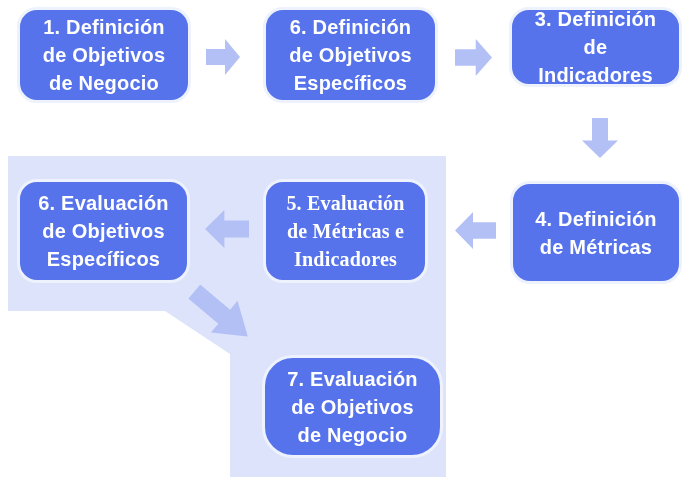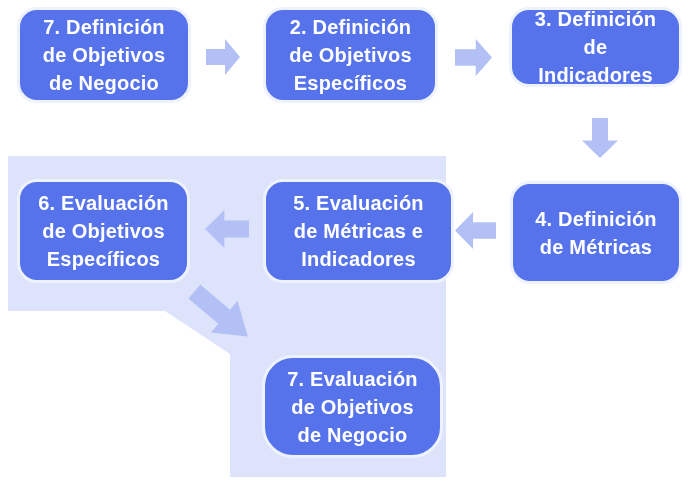--- a/index.html
+++ b/index.html
@@ -47,21 +47,21 @@
     font-size: 20px;
     line-height: 28px;
     letter-spacing: 0.2px;
     white-space: pre-line;
     padding: 0 4px;
   }
   .s1 { left:17px;  top:7px;   width:174px; height:96px; }
   .s2 { left:263px; top:7px;   width:175px; height:96px; }
   .s3 { left:509px; top:7px;   width:173px; height:80px; }
   .s4 { left:510px; top:181px; width:172px; height:103px; }
-  .s5 { left:263px; top:179px; width:191px; height:104px; }
+  .s5 { left:263px; top:179px; width:165px; height:104px;font-family:Liberation Serif, serif; }
   .s6 { left:17px;  top:179px; width:173px; height:104px; }
   .s7 { left:262px; top:355px; width:181px; height:103px;border-radius:31px; }
   .arrow {
     position: absolute;
     z-index: 2;
   }
   .arrow svg { display:block; width:100%; height:100%; }
   .arrow polygon { fill: var(--arrow-fill); }
   .a1 { left:206px; top:37px;  width:34px; height:40px; }
   .a2 { left:455px; top:37px;  width:37px; height:41px; }
@@ -70,24 +70,24 @@
   .a5 { left:205px; top:208px; width:44px; height:42px; transform:rotate(180deg); }
   .a6 { left:186px; top:291px; width:70px; height:46px; transform:rotate(40deg); }
 </style>
 </head>
 <body>
 
 <div class="canvas">
 
   <div class="panel"></div>
 
-  <div class="step s1">7. Definición
+  <div class="step s1">1. Definición
 de Objetivos
 de Negocio</div>
-  <div class="step s2">2. Definición
+  <div class="step s2">6. Definición
 de Objetivos
 Específicos</div>
   <div class="step s3">3. Definición
 de
 Indicadores</div>
   <div class="step s4">4. Definición
 de Métricas</div>
   <div class="step s5">5. Evaluación
 de Métricas e
 Indicadores</div>

